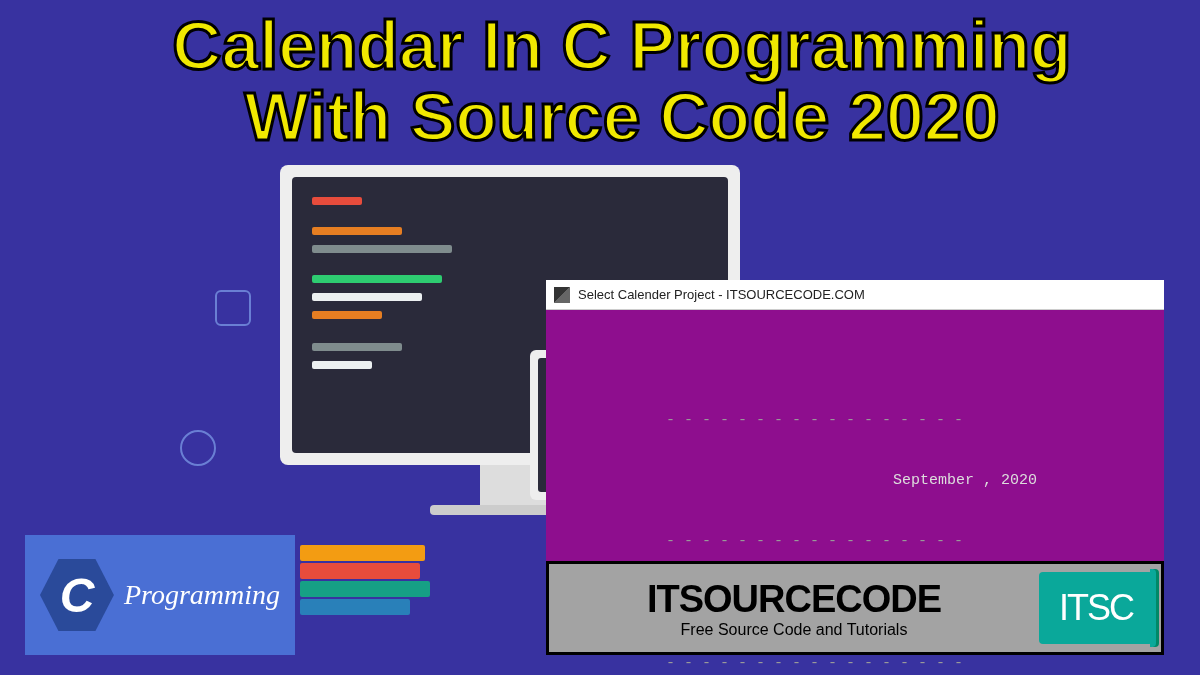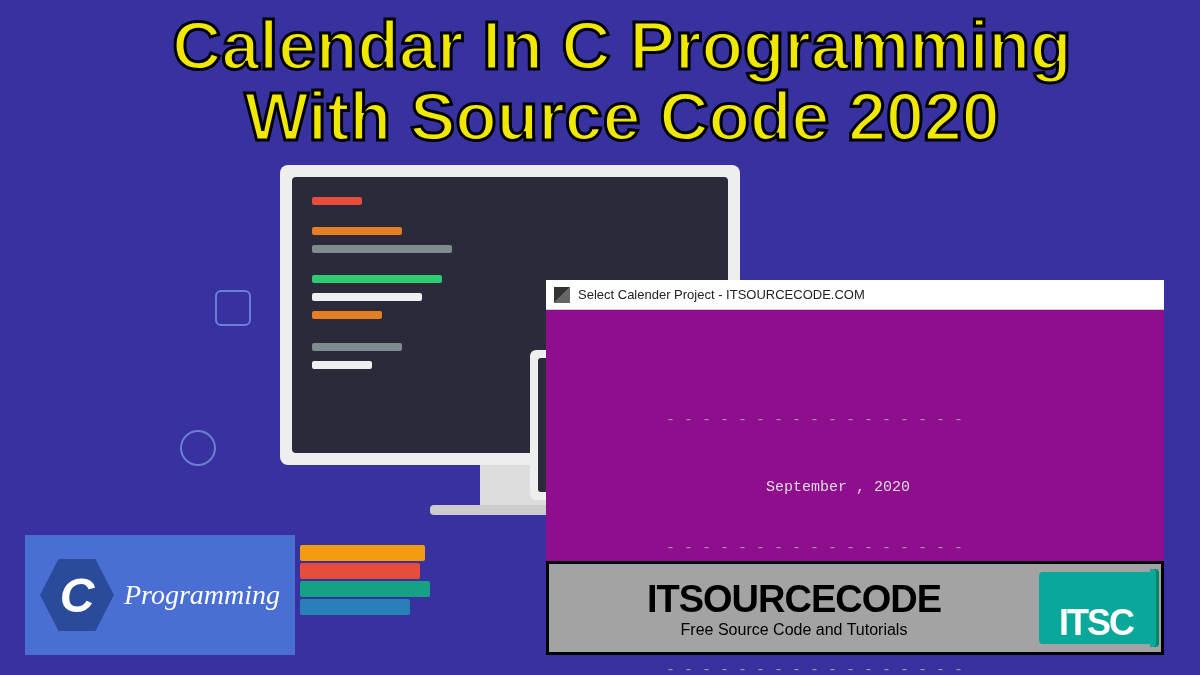--- a/index.html
+++ b/index.html
@@ -153,21 +153,21 @@
   height: 252px;
   background: #8e0e8e;
   color: #bcbcbc;
   font-family: "Courier New", monospace;
   font-size: 15px;
   padding-top: 60px;
   padding-left: 120px;
   line-height: 1.35;
   white-space: pre;
 }
-.cal-title { color: #ddd; text-align: left; padding-left: 100px; margin-top: 7px; }
+.cal-title { color: #ddd; text-align: center; padding-left: 100px; }
 .cal-dash { color: #999; letter-spacing: 0; }
 .cal-head { display: flex; }
 .cal-head span { width: 42px; text-align: right; color: #ccc; }
 .footer-banner {
   position: absolute;
   bottom: 20px;
   right: 36px;
   width: 618px;
   height: 94px;
   background: #a3a3a3;
@@ -189,23 +189,23 @@
 }
 .banner-sub {
   font-size: 16px;
 }
 .itsc-badge {
   width: 114px;
   height: 72px;
   background: #0aa89a;
   color: #fff;
   font-size: 36px;
-  font-weight: 700;
-  display: flex;
-  align-items: flex-end;
+  font-weight: 400;
+  display: flex;
+  align-items: center;
   justify-content: center;
   border-radius: 4px;
   letter-spacing: -2px;
   position: relative;
 }
 .itsc-badge::after {
   content: "";
   position: absolute;
   right: -3px;
   top: -3px;

